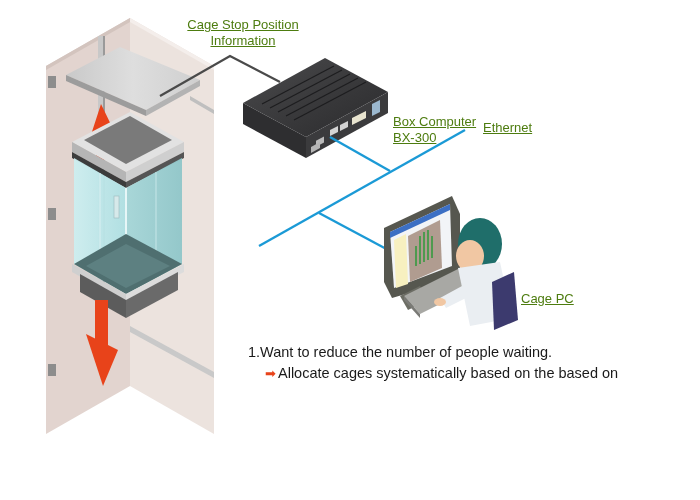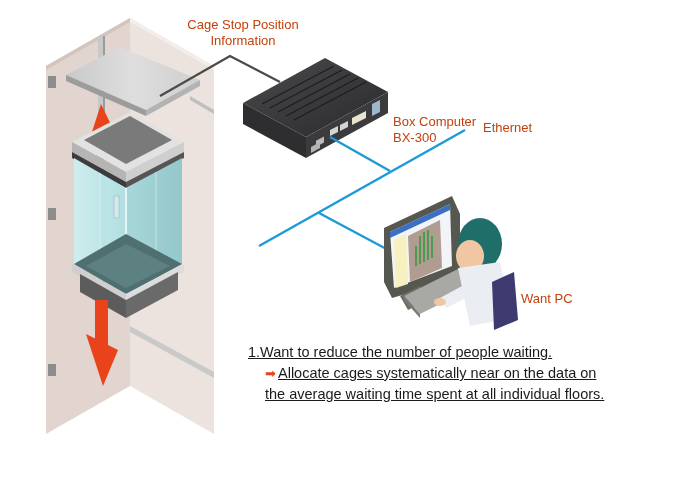--- a/index.html
+++ b/index.html
@@ -1,22 +1,22 @@
 <!DOCTYPE html>
 <html><head>
 <meta charset="utf-8">
 <style>
   html, body { margin:0; padding:0; background:#ffffff; }
   body { width:700px; height:500px; position:relative; overflow:hidden;
          font-family:"Liberation Sans", "DejaVu Sans", sans-serif; color:#1a1a1a; }
   #diagram { position:absolute; left:0; top:0; width:700px; height:500px; }
-  .lbl { position:absolute; font-size:13px; line-height:16px; color:#c2410c; white-space:nowrap; }
+  .lbl { position:absolute; font-size:13px; line-height:16px; color:#4d7c0f; white-space:nowrap;text-decoration:underline; }
   .lbl-center { text-align:center; }
   .notes { position:absolute; left:248px; top:342px; width:440px; font-size:14.5px; line-height:21px; color:#1a1a1a; }
-  .note-block { margin-bottom:9px;text-decoration:underline; }
+  .note-block { margin-bottom:9px; }
   .note-heading { display:block; }
   .arrow-glyph { color:#e8431a; font-size:13px; display:inline-block; width:13px; }
   .note-sub { display:block; padding-left:17px; }
 </style>
 </head>
 <body>
 
 <svg id="diagram" viewBox="0 0 700 500" xmlns="http://www.w3.org/2000/svg">
   <defs>
     <linearGradient id="glassL" x1="0" y1="0" x2="1" y2="0">
@@ -148,21 +148,20 @@
   <span>Information</span>
 </div>
 
 <div class="lbl" style="left:393px; top:73px;margin-top:41px;">
   <span>Box Computer</span><br>
   <span>BX-300</span>
 </div>
 
 <div class="lbl" style="left:474px; top:120px;margin-left:9px;">Ethernet</div>
 
-<div class="lbl" style="left:521px; top:291px;">Want PC</div>
+<div class="lbl" style="left:521px; top:291px;">Cage PC</div>
 
 <div class="notes">
   <div class="note-block">
     <span class="note-heading">1.Want to reduce the number of people waiting.</span>
-    <span class="note-sub"><span class="arrow-glyph">➡</span><span>Allocate cages systematically near on the data on</span></span>
-    <span class="note-sub">the average waiting time spent at all individual floors.</span>
+    <span class="note-sub"><span class="arrow-glyph">➡</span><span>Allocate cages systematically based on the based on</span></span>
   </div>
 </div>
 
 </body></html>

